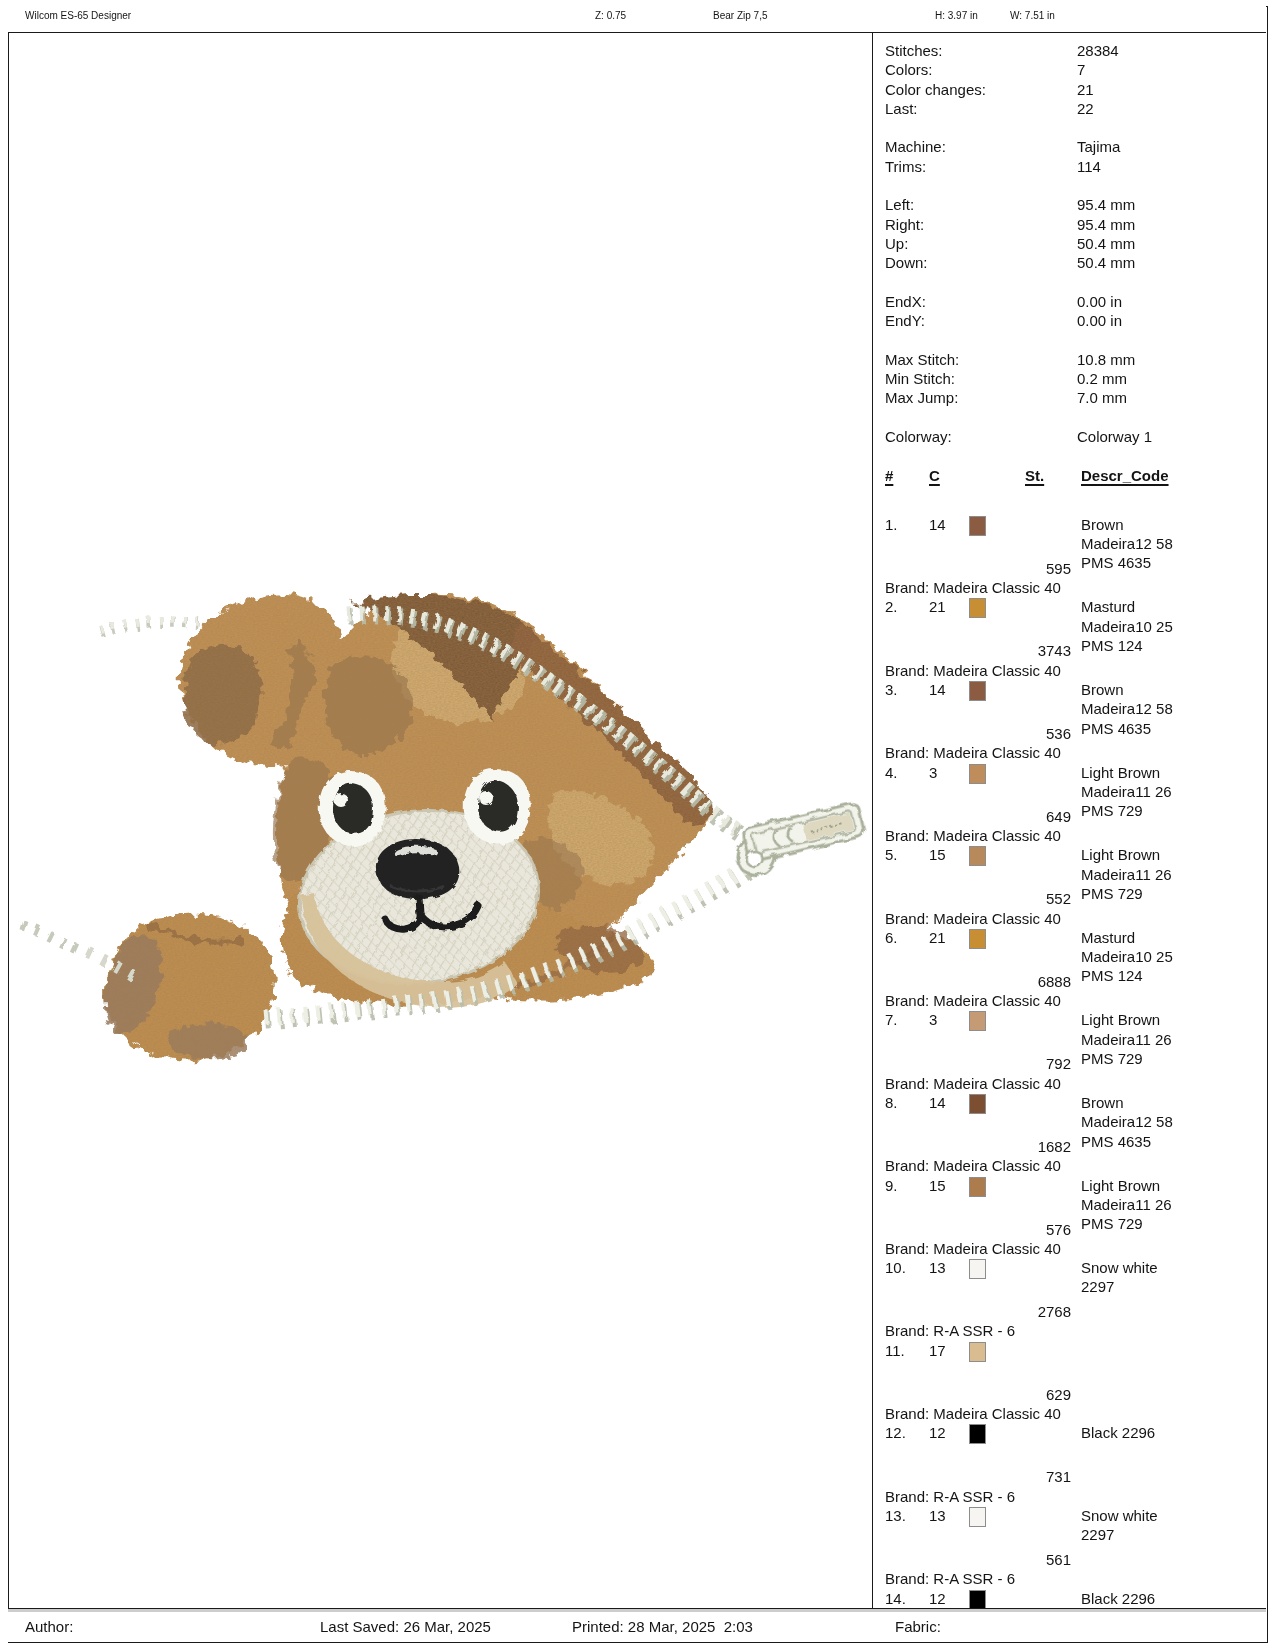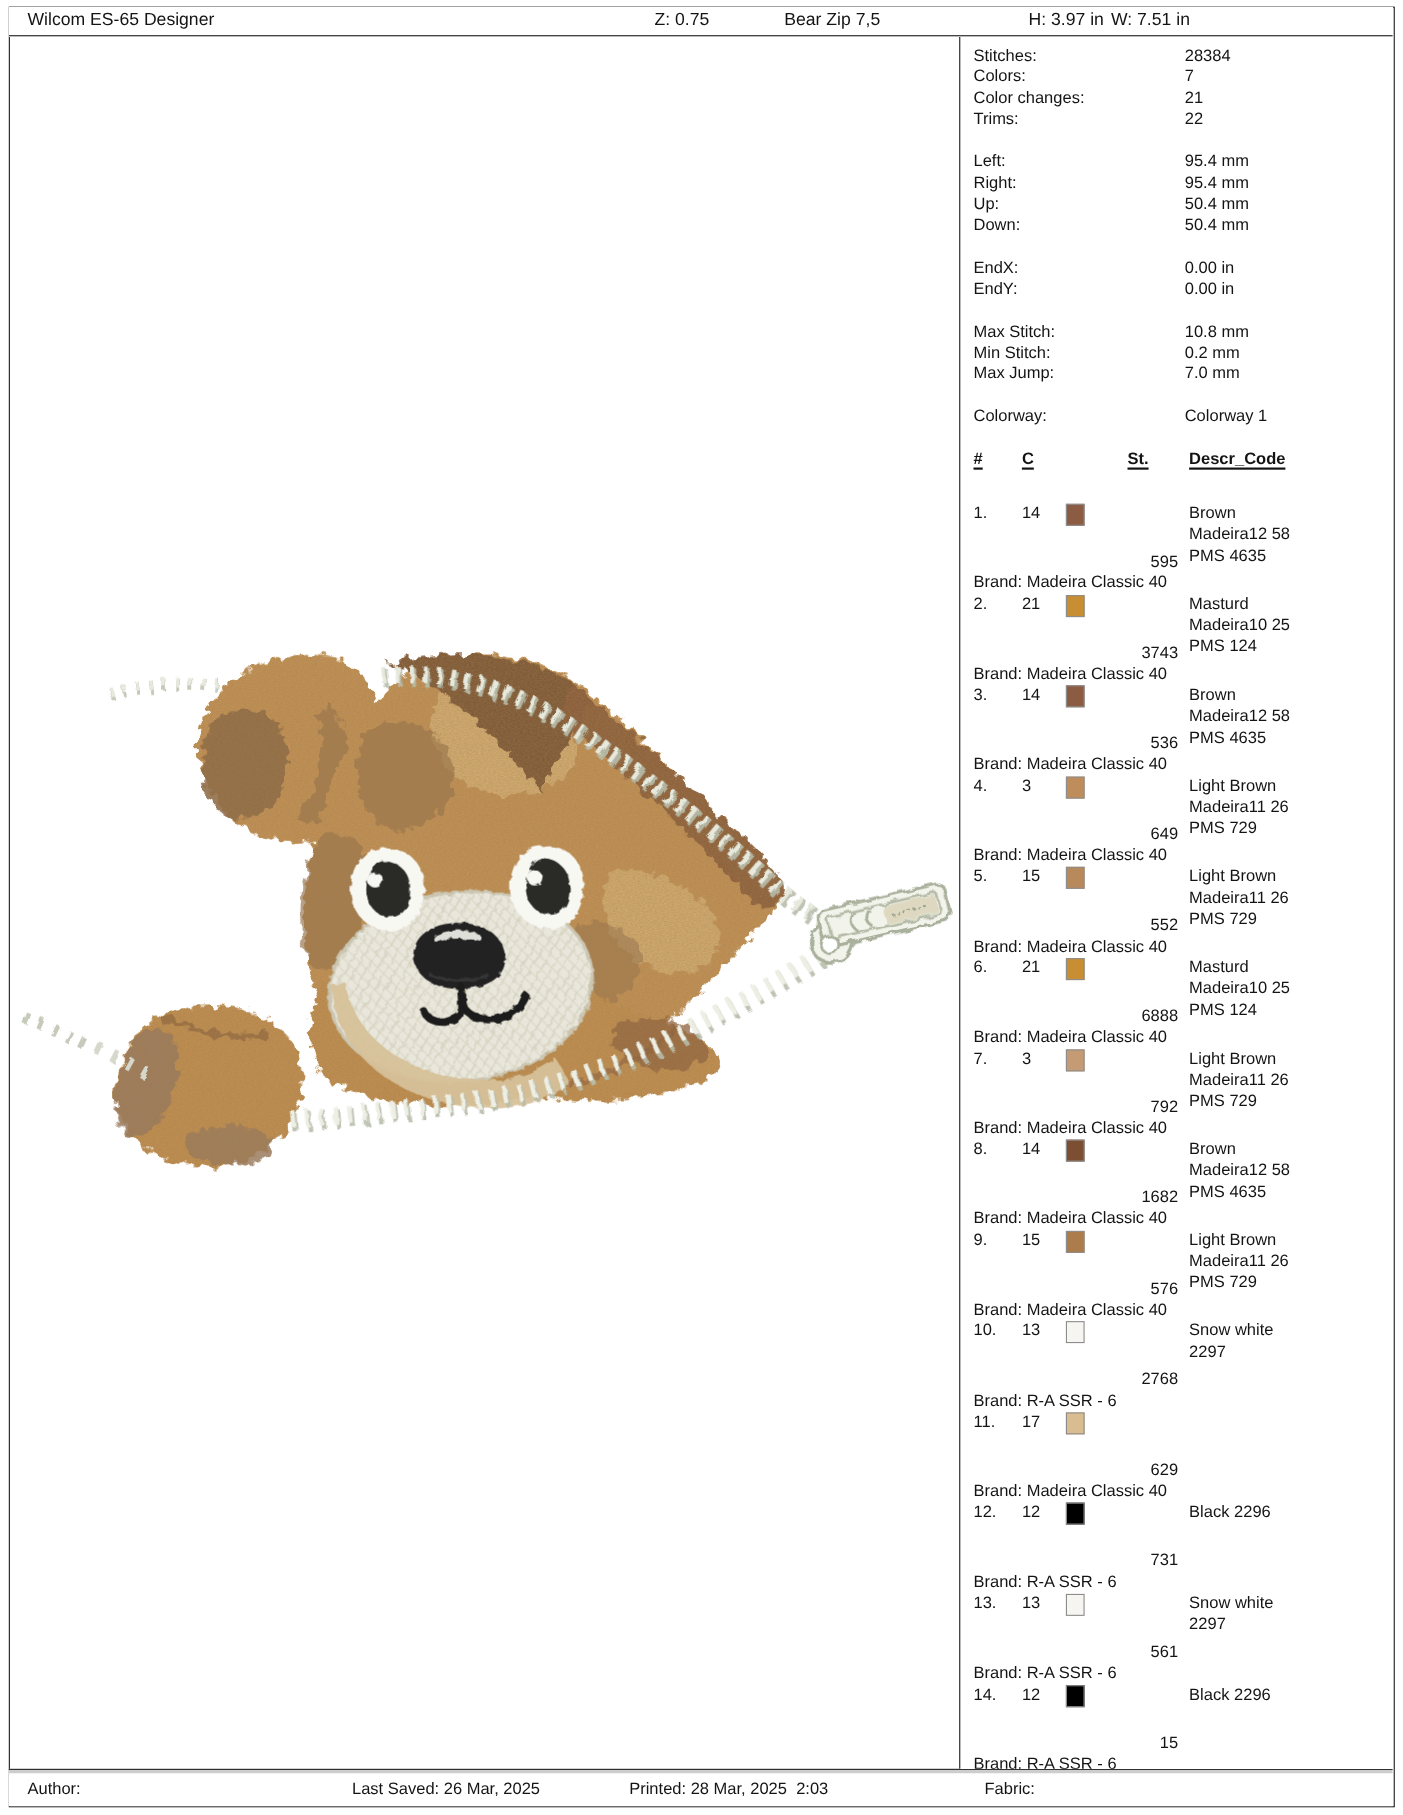--- a/index.html
+++ b/index.html
@@ -1,20 +1,20 @@
 <!DOCTYPE html>
 <html><head>
 <meta charset="utf-8">
 <style>
   html,body{margin:0;padding:0;background:#fff;}
   body{width:1275px;height:1650px;position:relative;font-family:"Liberation Sans",sans-serif;color:#141414;}
   .page-frame{position:absolute;left:8px;top:6px;width:1258px;height:1635px;border:1.5px solid #1a1a1a;background:#fff;}
   
   .top-bar{position:absolute;left:8px;top:6px;width:1258px;height:26px;border-bottom:1.5px solid #1a1a1a;z-index:3;background:#fff;}
-  .top-bar span{position:absolute;top:4px;font-size:16px;white-space:pre;}
+  .top-bar span{position:absolute;top:4px;font-size:10px;white-space:pre;}
   .tb-title{left:17px;}
   .tb-zoom{left:587px;}
   .tb-name{left:682px;margin-left:23px;}
   .tb-h{left:927px;}
   .tb-w{left:1002px;}
   
   .bottom-bar{position:absolute;left:8px;top:1608px;width:1258px;height:33px;border-top:1.5px solid #1a1a1a;box-shadow:inset 0 3px 0 #cdcdcd;z-index:3;background:#fff;}
   .bottom-bar span{position:absolute;top:9px;font-size:15px;white-space:pre;}
   .fb-author{left:17px;}
   .fb-saved{left:312px;}
@@ -159,22 +159,32 @@
         </div>
         <div class="info-line">
           <span>Colors:</span>
           <span>7</span>
         </div>
         <div class="info-line">
           <span>Color changes:</span>
           <span>21</span>
         </div>
         <div class="info-line">
+          <span>Last:</span>
+          <span>22</span>
+        </div>
+      </div>
+      <div class="info-group">
+        <div class="info-line">
+          <span>Machine:</span>
+          <span>Tajima</span>
+        </div>
+        <div class="info-line">
           <span>Trims:</span>
-          <span>22</span>
+          <span>114</span>
         </div>
       </div>
       <div class="info-group">
         <div class="info-line">
           <span>Left:</span>
           <span>95.4 mm</span>
         </div>
         <div class="info-line">
           <span>Right:</span>
           <span>95.4 mm</span>

